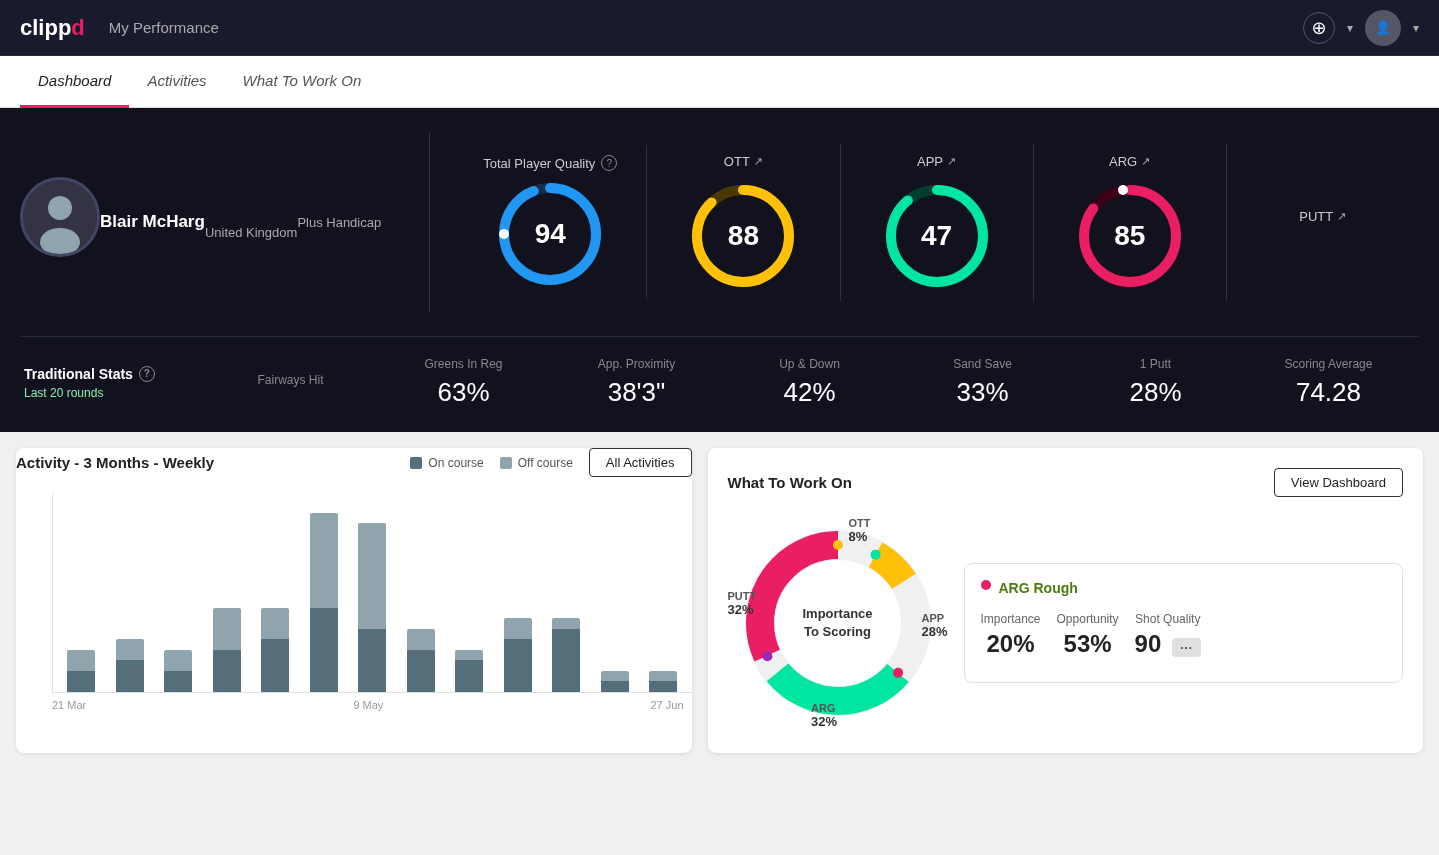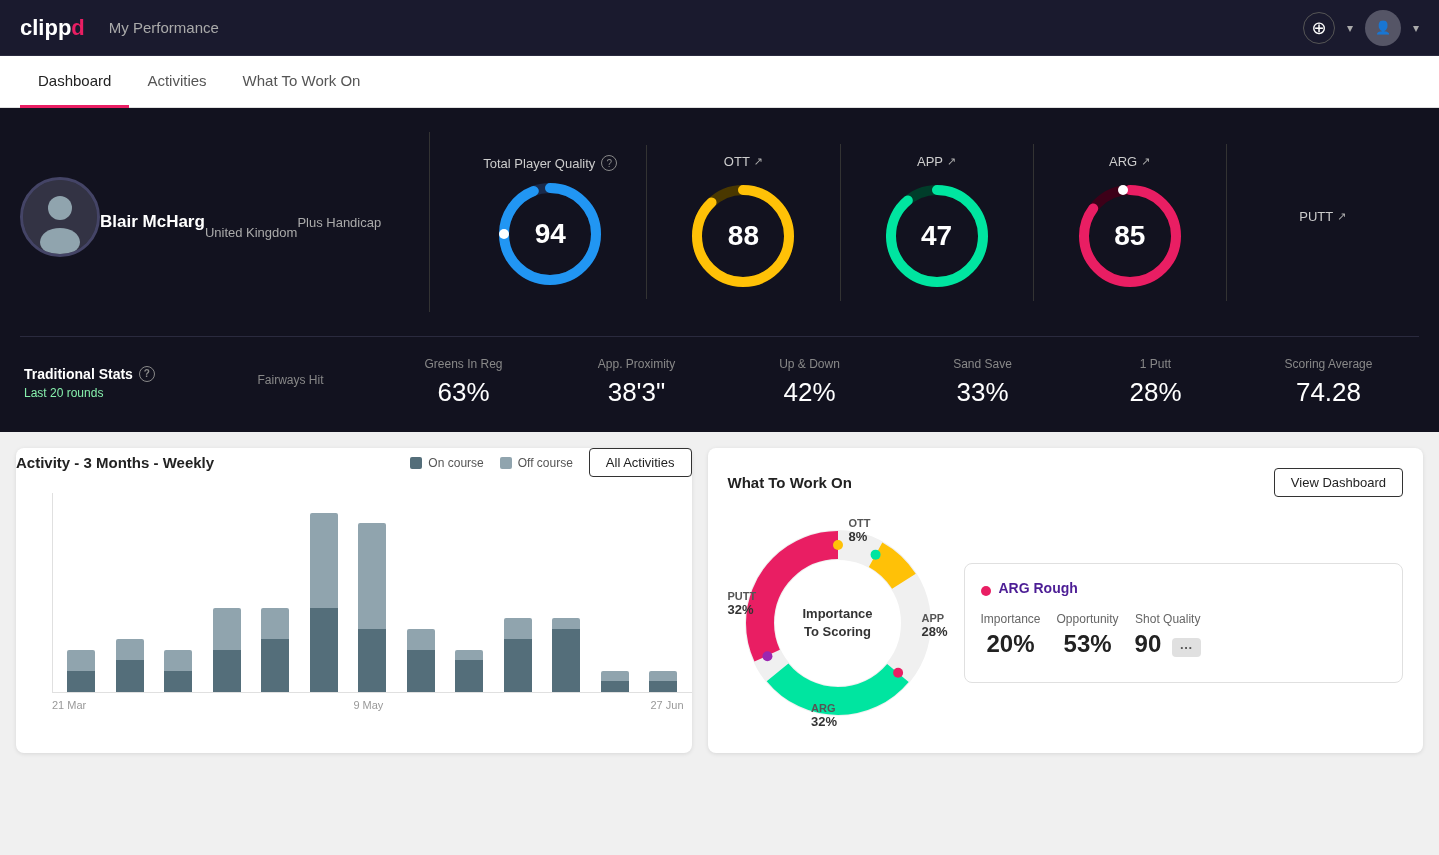--- a/index.html
+++ b/index.html
@@ -46,20 +46,21 @@
       padding: 0 20px;
       border-bottom: 1px solid #e0e0e0;
     }
     .tab {
       padding: 16px 18px;
       font-size: 15px;
       color: #555;
       cursor: pointer;
       border-bottom: 3px solid transparent;
       margin-bottom: -1px;
+      font-style: italic;
     }
     .tab.active {
       color: #222;
       border-bottom: 3px solid #e91e63;
       font-weight: 500;
     }
 
     
     .dark-section {
       background: #12121f;
@@ -302,25 +303,25 @@
 
     
     .arg-card {
       flex: 1;
       border: 1.5px solid #e0e0e0;
       border-radius: 8px;
       padding: 16px;
     }
     .arg-card-title {
       display: flex;
-      align-items: flex-end;
+      align-items: flex-start;
       gap: 8px;
       font-size: 14px;
       font-weight: 600;
-      color: #4c1d95;
+      color: #4d7c0f;
       margin-bottom: 16px;
     }
     .arg-dot { width: 10px; height: 10px; border-radius: 50%; background: #e91e63; }
     .arg-metrics {
       display: flex;
       gap: 16px;
       margin-bottom: 8px;
     }
     .arg-metric { text-align: center; }
     .arg-metric-label { font-size: 12px; color: #666; margin-bottom: 4px; }

